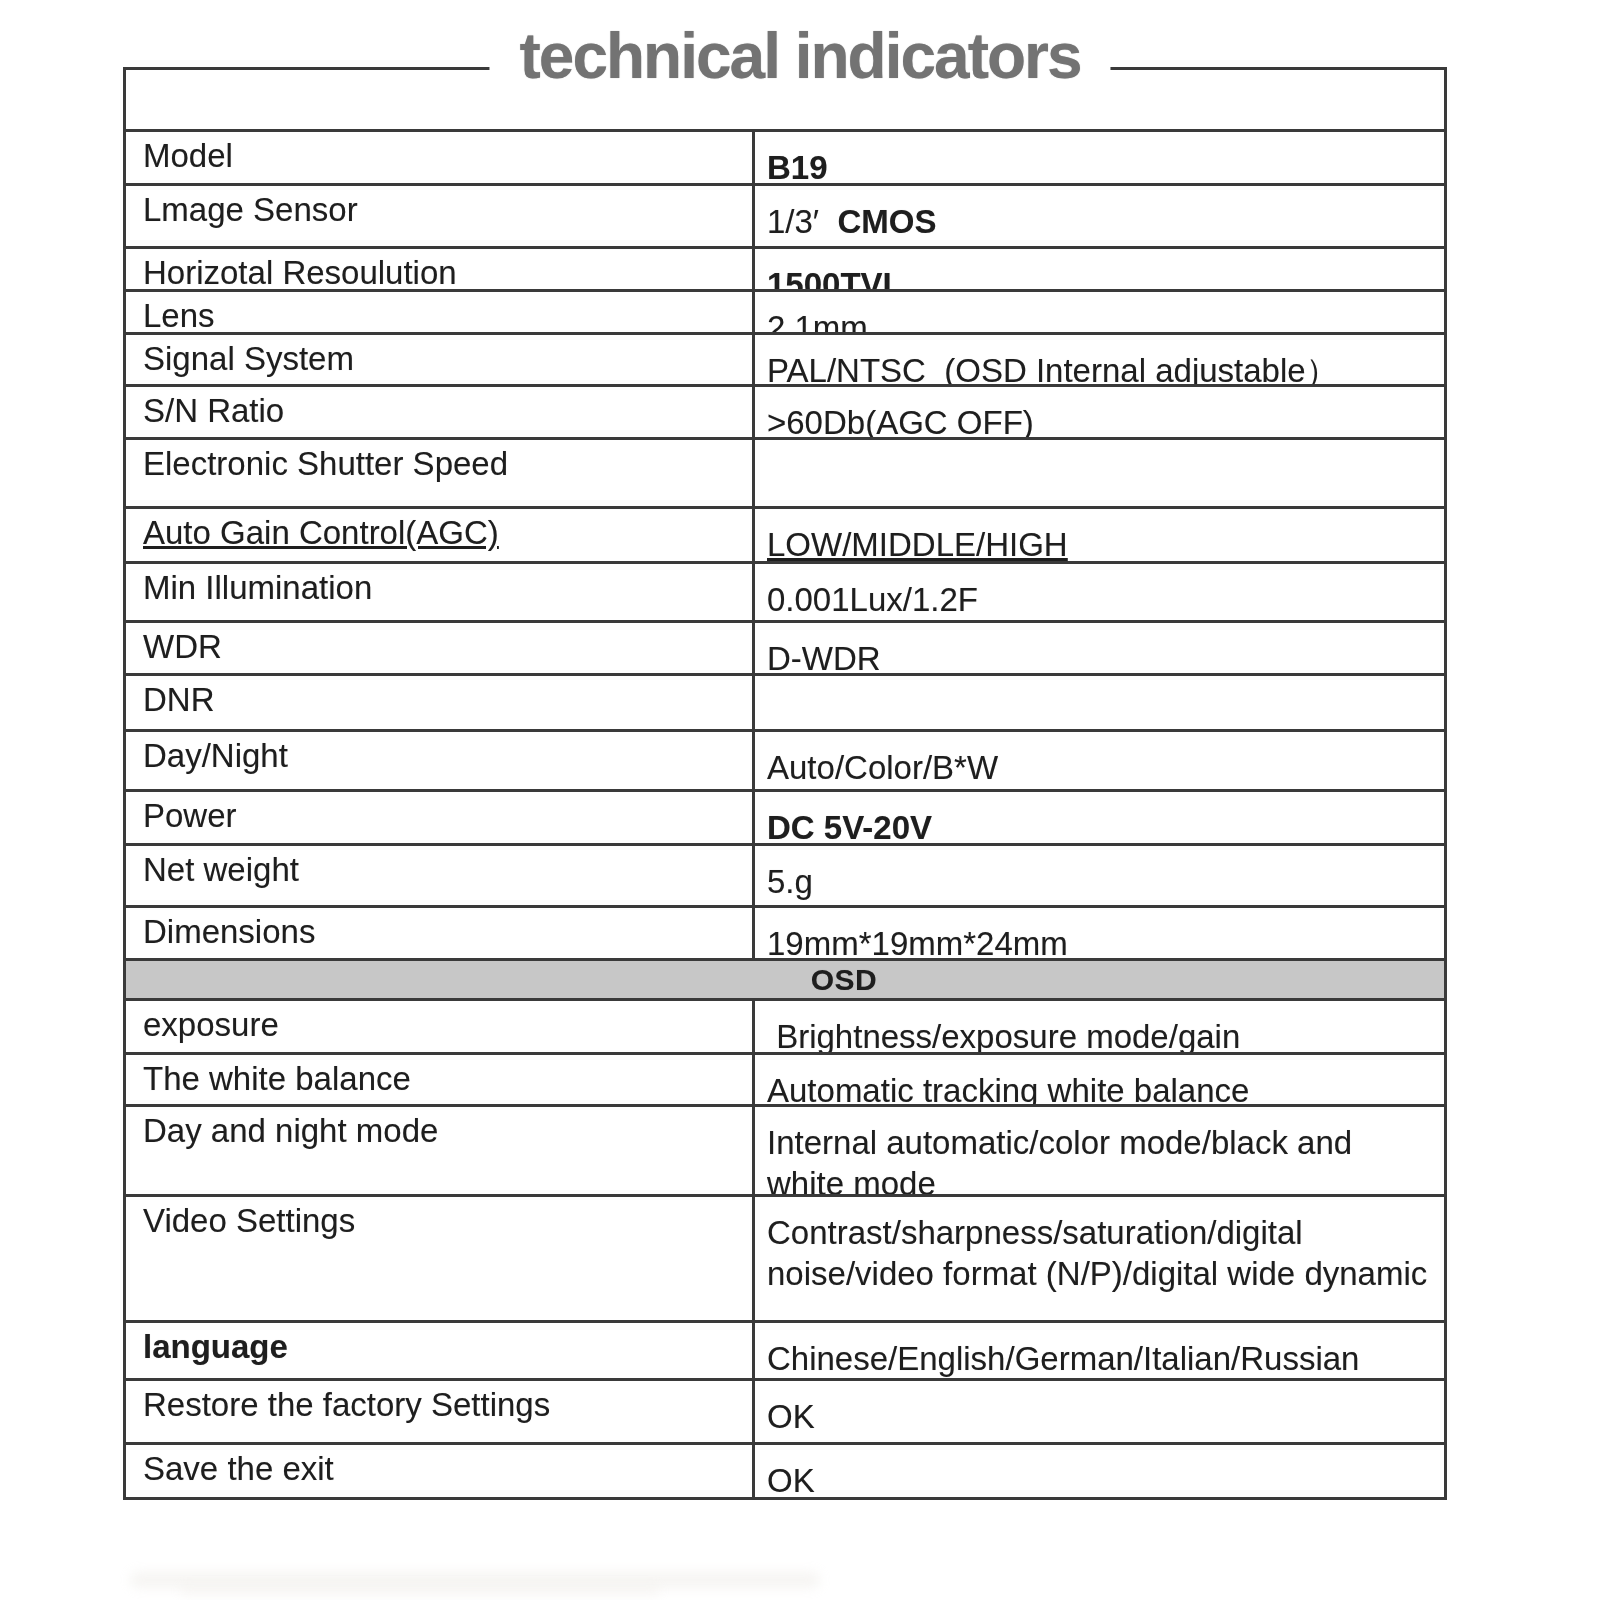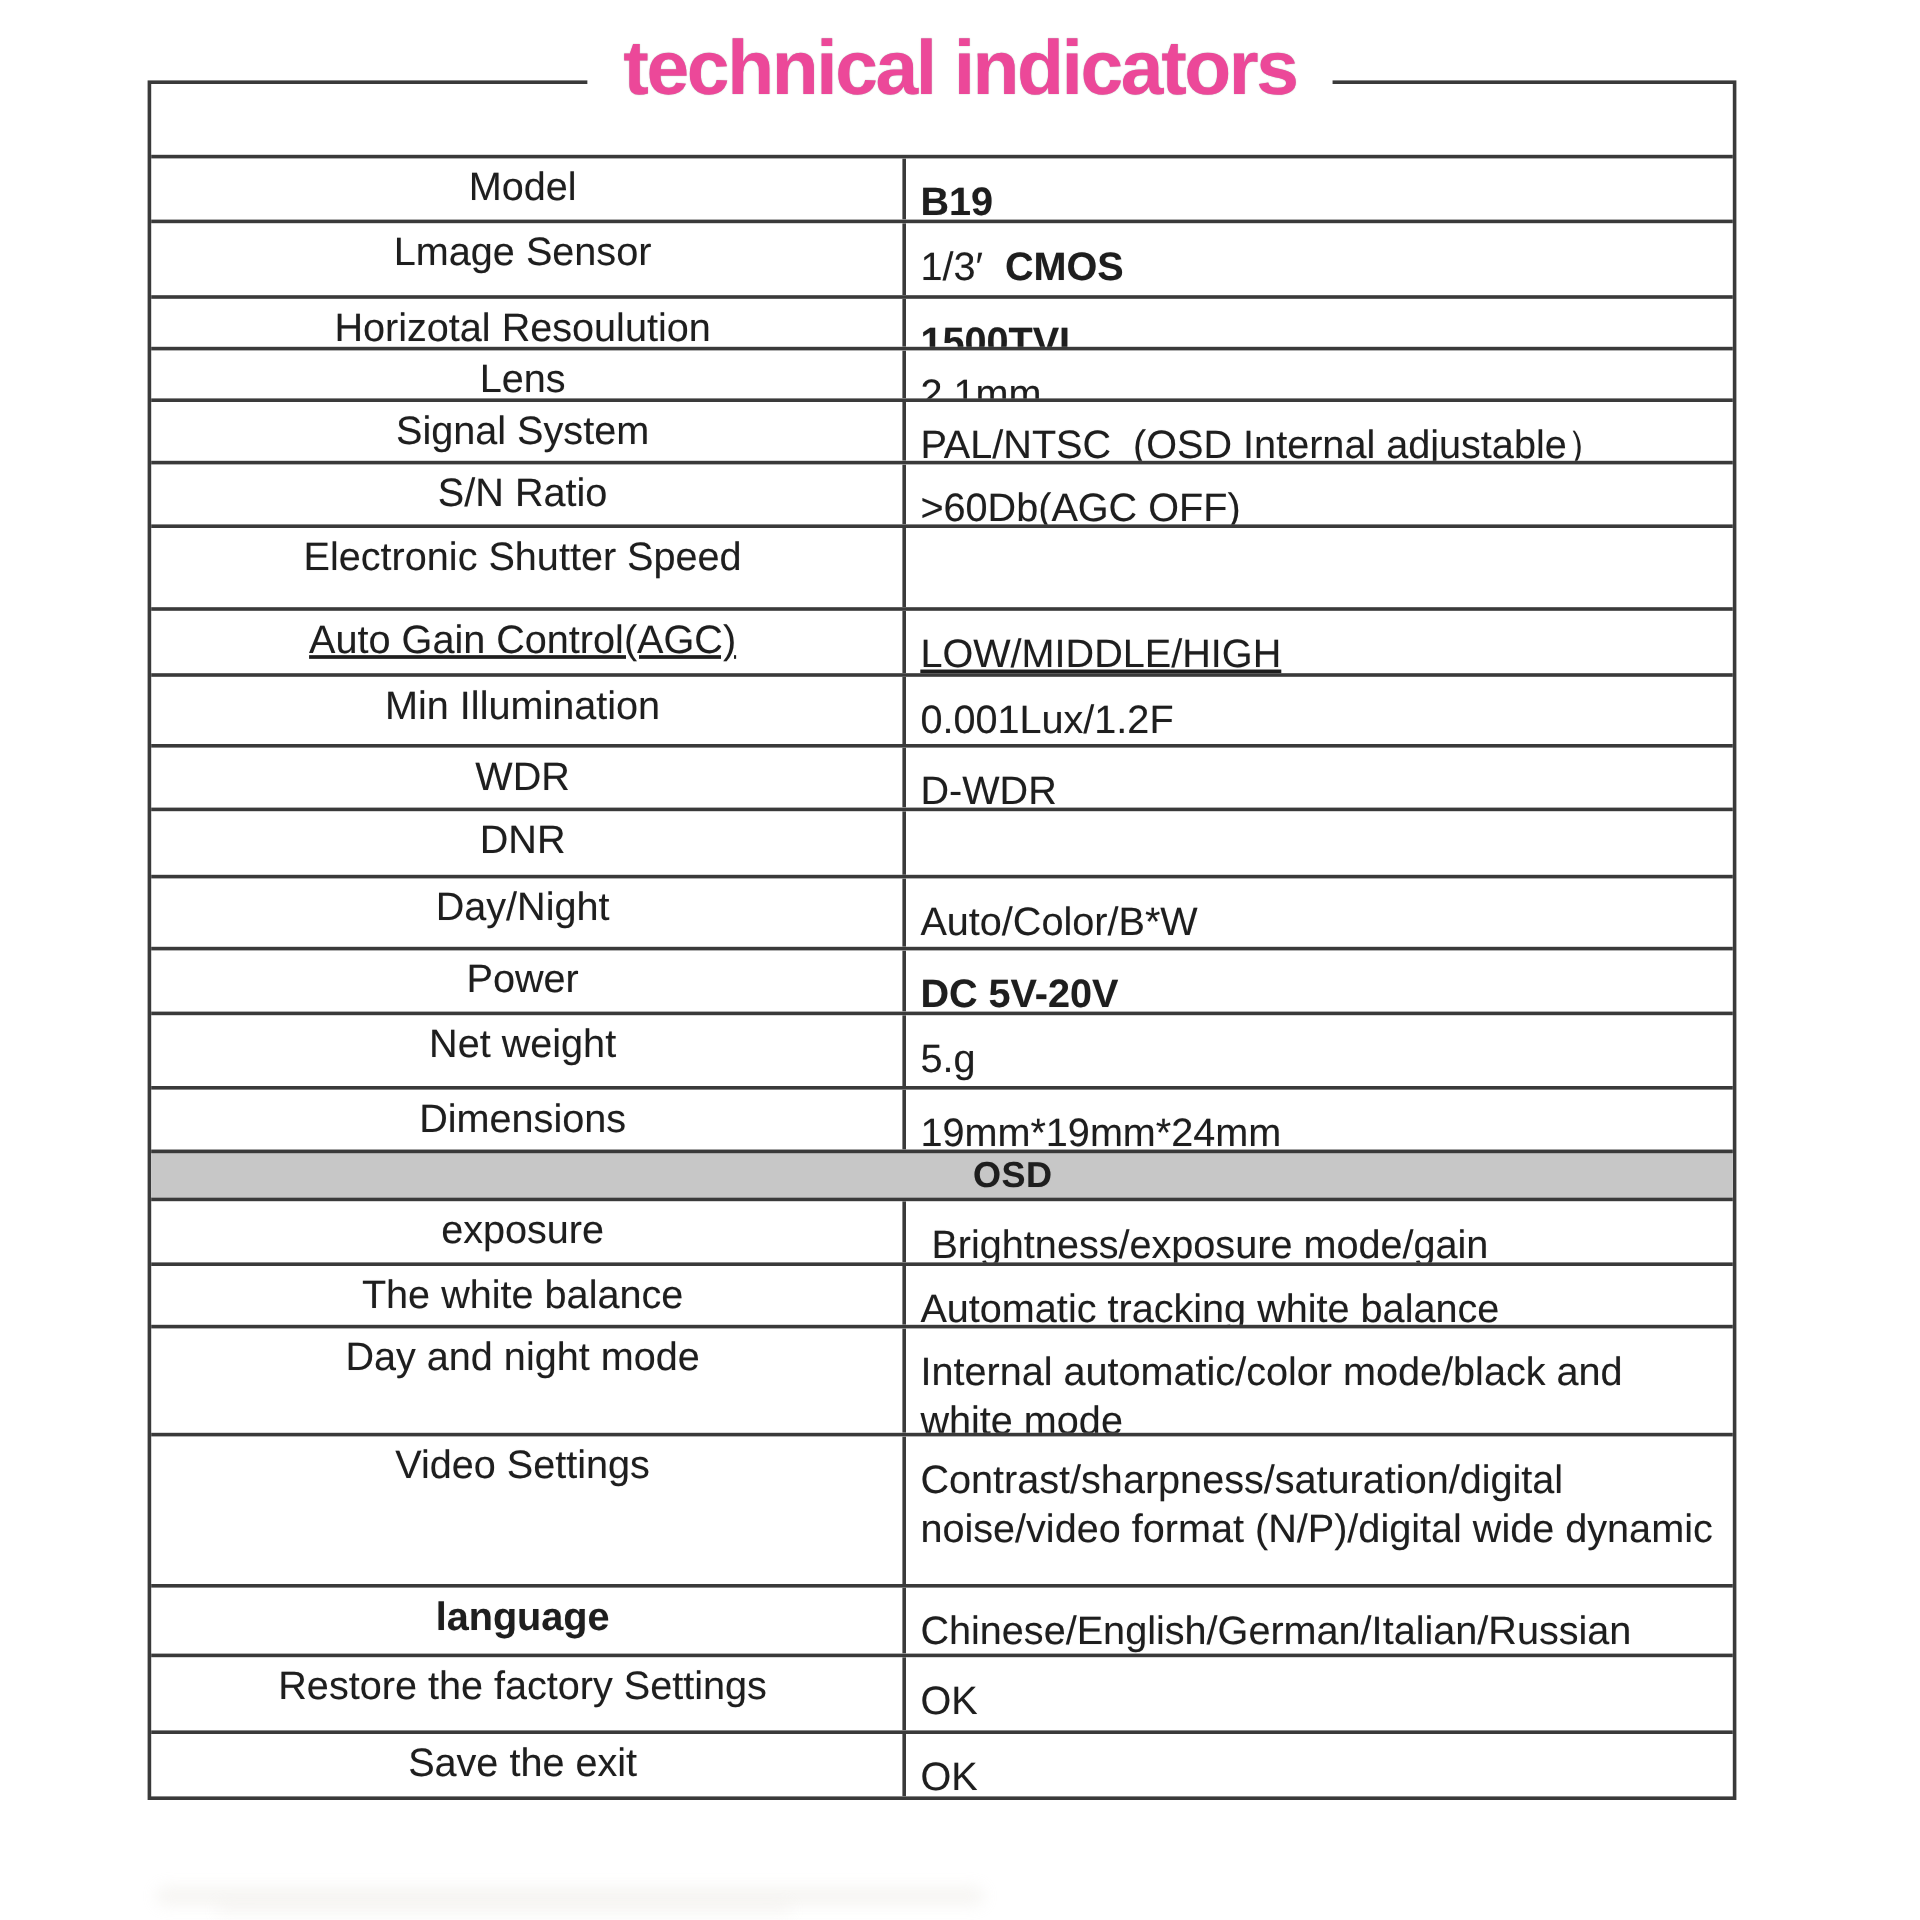--- a/index.html
+++ b/index.html
@@ -6,39 +6,38 @@
   .page {
     position:relative; width:1600px; height:1600px;
     background:#ffffff; overflow:hidden;
     font-family:"Liberation Sans", sans-serif;
     color:#1e1e1e;
   }
   .title {
     position:absolute; top:20px; left:50%; transform:translateX(-50%);
     z-index:3; background:#ffffff; padding:0 30px;
     font-size:64px; font-weight:bold; letter-spacing:-2px;
-    color:#ec4899; white-space:nowrap; line-height:1.15;
+    color:#737373; white-space:nowrap; line-height:1.15;
     text-shadow:0 0 1px rgba(0,0,0,0.35);
   }
   .spec-table {
     position:absolute; left:123px; top:67px; width:1324px;
     box-sizing:border-box; border:3px solid #3a3a3a; background:#ffffff;
     z-index:1;
   }
   .spacer-row { height:59px; }
   .row { display:flex; border-top:3px solid #3a3a3a; box-sizing:border-box; overflow:hidden; }
   .cell {
     font-size:33px; line-height:41px; box-sizing:border-box;
     text-shadow:0 0 0.7px rgba(0,0,0,0.3);
   }
   .label {
     flex:0 0 629px; width:629px;
     border-right:3px solid #3a3a3a;
     padding:3px 24px 0 17px;
-    text-align:center;
   }
   .value { flex:1; padding:3px 10px 0 12px; white-space:pre-wrap;margin-top:12px; }
   .bold { font-weight:bold; }
   .osd-band {
     border-top:3px solid #3a3a3a; height:37px;
     background:#c7c7c7; text-align:center; overflow:hidden;
   }
   .osd-text {
     display:inline-block; margin-left:118px;
     font-size:30px; font-weight:bold; line-height:37px;

